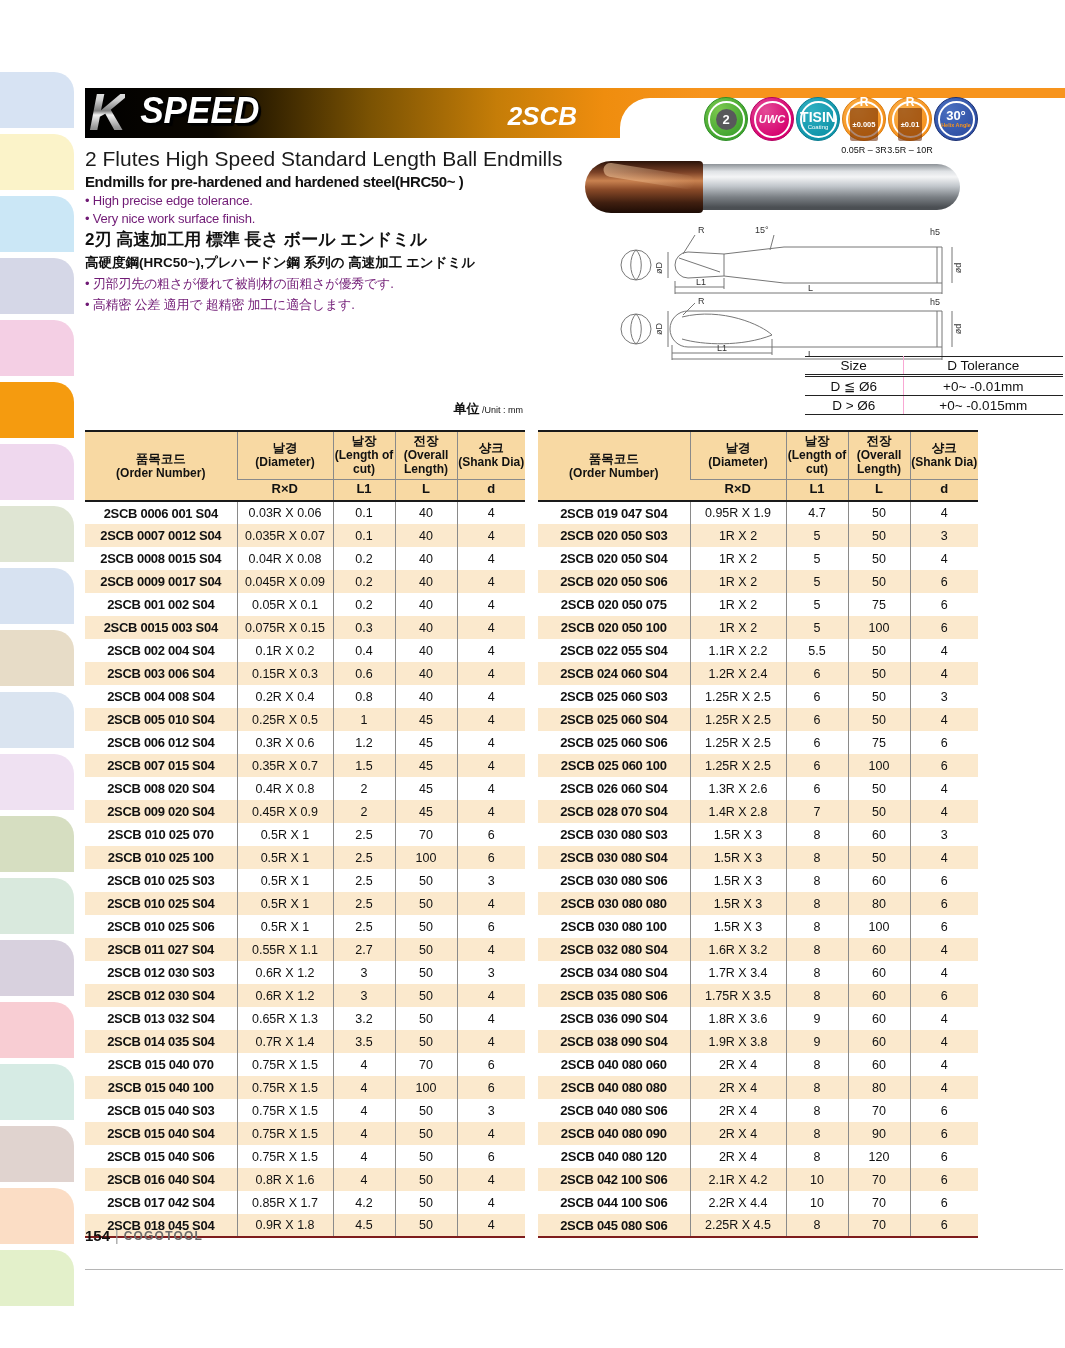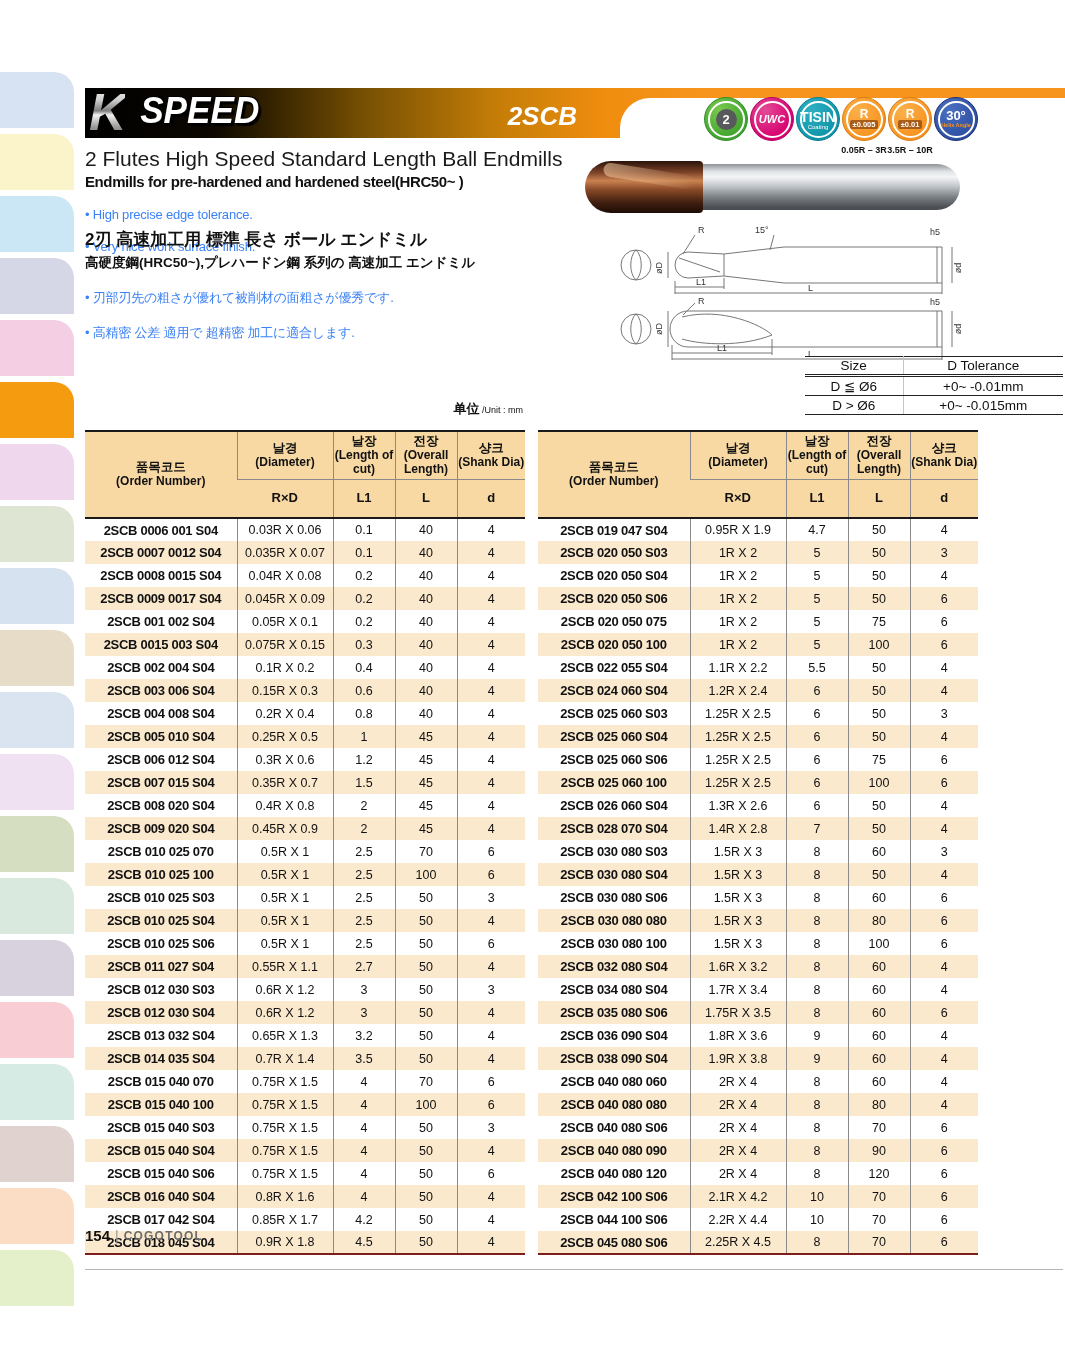--- a/index.html
+++ b/index.html
@@ -27,32 +27,32 @@
   .badge::before { content:""; position:absolute; inset:2.5px; border:2px solid #fff; border-radius:50%; }
   .badge > * { position:relative; z-index:1; }
   .b-green { background:radial-gradient(circle at 35% 30%, #7cc94e, #3FA32E 70%); border:1px solid #2e8f26; }
   .b-core { width:21px; height:21px; border-radius:50%; background:#58595B; display:flex; align-items:center; justify-content:center; font-weight:700; font-size:13px; }
   .b-pink { background:radial-gradient(circle at 35% 30%, #e44b97, #D6006E 70%); border:1px solid #b40060; font-style:italic; font-weight:700; font-size:11px; }
   .b-teal { background:radial-gradient(circle at 35% 30%, #2fb0c2, #0E93A8 72%); border:1px solid #0a7d91; font-weight:700; }
   .b-teal .t1 { font-size:14px; font-weight:800; }
   .b-teal .t2 { font-size:6px; font-weight:400; margin-top:-1px; }
   .b-orange { background:radial-gradient(circle at 35% 30%, #fbb04a, #F6921E 72%); border:1px solid #d97c10; }
   .b-orange .rl { font-size:12px; font-weight:800; line-height:11px; }
-  .b-orange .rv { font-size:7.5px; font-weight:700; background:rgba(104,36,0,.55); padding:0 3px; border-radius:2px; }
+  .b-orange .rv { font-size:7.5px; font-weight:700; background:rgba(104,36,0,.55); padding:12px 3px; border-radius:2px; }
   .b-blue { background:radial-gradient(circle at 35% 30%, #4a6fc0, #2E4FA3 72%); border:1px solid #1a2f73; }
   .b-blue .t1 { font-size:13px; font-weight:800; line-height:12px; }
   .b-blue .t2 { font-size:5.5px; color:#F7941D; font-weight:700; }
   .b-cap { position:absolute; top:47px; left:50%; transform:translateX(-50%); width:70px; text-align:center;
-    font-size:9px; color:#111; font-weight:700; }
+    font-size:9px; color:#111; font-weight:400; }
 
   
   .intro { position:absolute; left:85px; color:#111; }
   .t-en-title { font-size:21px; font-weight:400; color:#1a1a1a; }
   .t-sub { font-size:15px; font-weight:700; letter-spacing:-0.4px; margin-top:2px; }
-  .t-bullet { font-size:13px; color:#3b82f6; margin-top:17px; letter-spacing:-0.2px; }
+  .t-bullet { font-size:13px; color:#701a75; margin-top:3px; letter-spacing:-0.2px; }
   .t-cjk-title { font-size:17px; font-weight:700; }
   .t-cjk-sub { font-size:13.5px; font-weight:700; margin-top:3px; }
 
   
   #photo { position:absolute; left:585px; top:161px; width:375px; height:52px; }
   #photo .shank { position:absolute; left:100px; top:3px; right:0; height:46px;
     border-radius:5px 23px 23px 5px;
     background:linear-gradient(180deg,#8d9297 0%,#dfe2e5 16%,#f4f5f6 28%,#c2c7cc 48%,#7b8085 72%,#4b4f53 94%); }
   #photo .flutes { position:absolute; left:0; top:0; width:118px; height:52px; border-radius:26px 4px 4px 26px;
     background:linear-gradient(180deg,#2a130a 0%,#7c4227 22%,#c98250 38%,#8a4a28 55%,#401f10 80%,#1d0c05 100%); }
@@ -73,21 +73,21 @@
   
   #unit { position:absolute; left:323px; top:399px; width:200px; text-align:right; color:#111; }
   #unit .u1 { font-size:13px; font-weight:700; }
   #unit .u2 { font-size:9px; }
 
   
   .spec { position:absolute; top:430px; width:440px; border-collapse:collapse; table-layout:fixed; color:#111; }
   .spec.left { left:85px; } .spec.right { left:538px; }
   .spec thead th { background:#F8D9A3; font-weight:700; vertical-align:middle; line-height:1.12; }
   .spec thead tr.h1 th { height:48px; font-size:12.5px; border-top:2px solid #1a1a1a; }
-  .spec thead tr.h2 th { height:39px; font-size:13px; border-bottom:2px solid #1a1a1a; }
+  .spec thead tr.h2 th { height:22px; font-size:13px; border-bottom:2px solid #1a1a1a; }
   .spec th, .spec td { border-left:1px solid #8a8a8a; text-align:center; }
   .spec th:first-child, .spec td:first-child { border-left:none; }
   .spec thead th.rowspan { border-bottom:2px solid #1a1a1a; }
   .spec thead tr.h1 th:not(.rowspan) { border-bottom:1px solid #8a8a8a; }
   .spec tbody td { height:23px; font-size:12.5px; }
   .spec tbody td.c-order { font-weight:700; font-size:13px; letter-spacing:-0.3px; }
   .spec tbody tr:nth-child(even) { background:#FBE9CD; }
   .spec tbody tr:last-child td { border-bottom:2px solid #7f1d1d; }
   .spec .en-par { font-size:12px; font-weight:700; }
 

